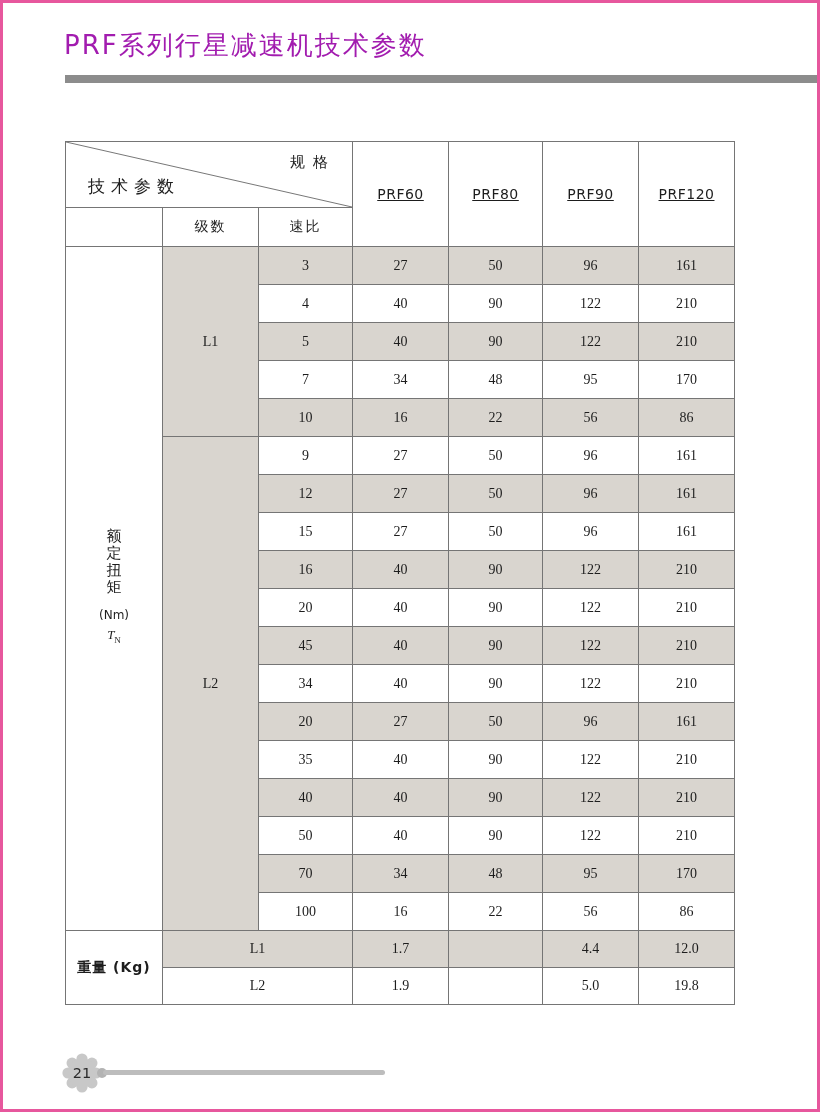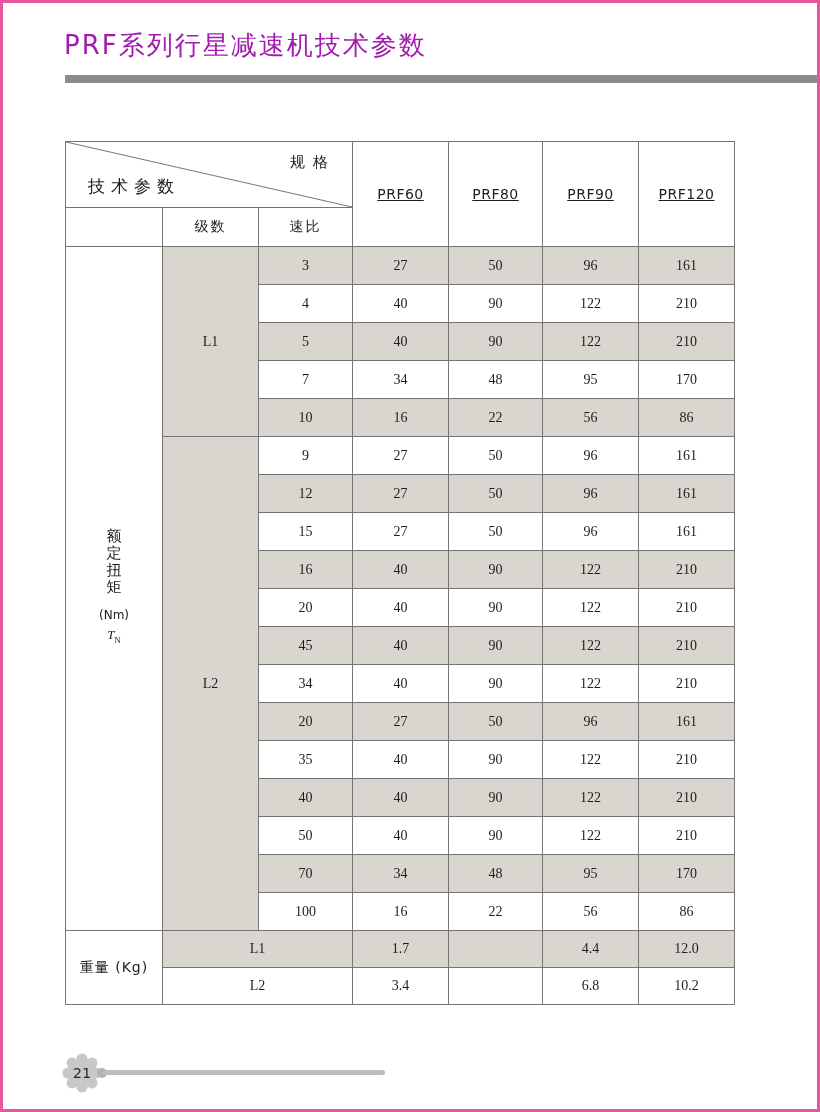--- a/index.html
+++ b/index.html
@@ -44,21 +44,21 @@
 
   .vlabel { display:flex; flex-direction:column; align-items:center;
             justify-content:center; line-height:17px; }
   .vchar { font-size:15px; letter-spacing:0; }
   .vunit { font-size:12px; margin-top:11px; }
   .vsym  { font-size:13px; margin-top:2px;
            font-family:"Liberation Serif","DejaVu Serif",serif; }
   .vsym i { font-style:italic; }
   .vsym sub { font-size:9px; }
 
-  .weight-label { font-size:15px; letter-spacing:1px; }
+  .weight-label { font-size:15px; letter-spacing:1px;font-weight:bold; }
 
   .footer-gear { position:absolute; left:60px; top:1051px; width:44px;
                  height:44px; }
   .footer-dot  { position:absolute; left:97px; top:1068px; width:10px;
                  height:10px; border-radius:50%; background:#b3b3b3; }
   .footer-line { position:absolute; left:103px; top:1070px; width:282px;
                  height:5px; border-radius:3px; background:#bdbdbd; }
 </style>
 </head>
 <body>
@@ -240,24 +240,24 @@
       <tr class="shaded weight-tr">
         <td class="label-col weight-label" rowspan="2">重量 (Kg)</td>
         <td class="wstage serif" colspan="2">L1</td>
         <td class="val-cell serif">1.7</td>
         <td class="val-cell serif"></td>
         <td class="val-cell serif">4.4</td>
         <td class="val-cell serif">12.0</td>
       </tr>
       <tr class="weight-tr">
         <td class="wstage serif" colspan="2">L2</td>
-        <td class="val-cell serif">3.4</td>
+        <td class="val-cell serif">1.9</td>
         <td class="val-cell serif"></td>
-        <td class="val-cell serif">6.8</td>
-        <td class="val-cell serif">10.2</td>
+        <td class="val-cell serif">5.0</td>
+        <td class="val-cell serif">19.8</td>
       </tr>
     </tbody>
 </table>
 
 <svg class="footer-gear" viewBox="-22 -22 44 44">
   <g fill="#c8c8c8">
     <circle cx="14" cy="0" r="5.6"></circle>
       <circle cx="-14" cy="0" r="5.6"></circle>
     <circle cx="0" cy="14" r="5.6"></circle>
       <circle cx="0" cy="-14" r="5.6"></circle>

